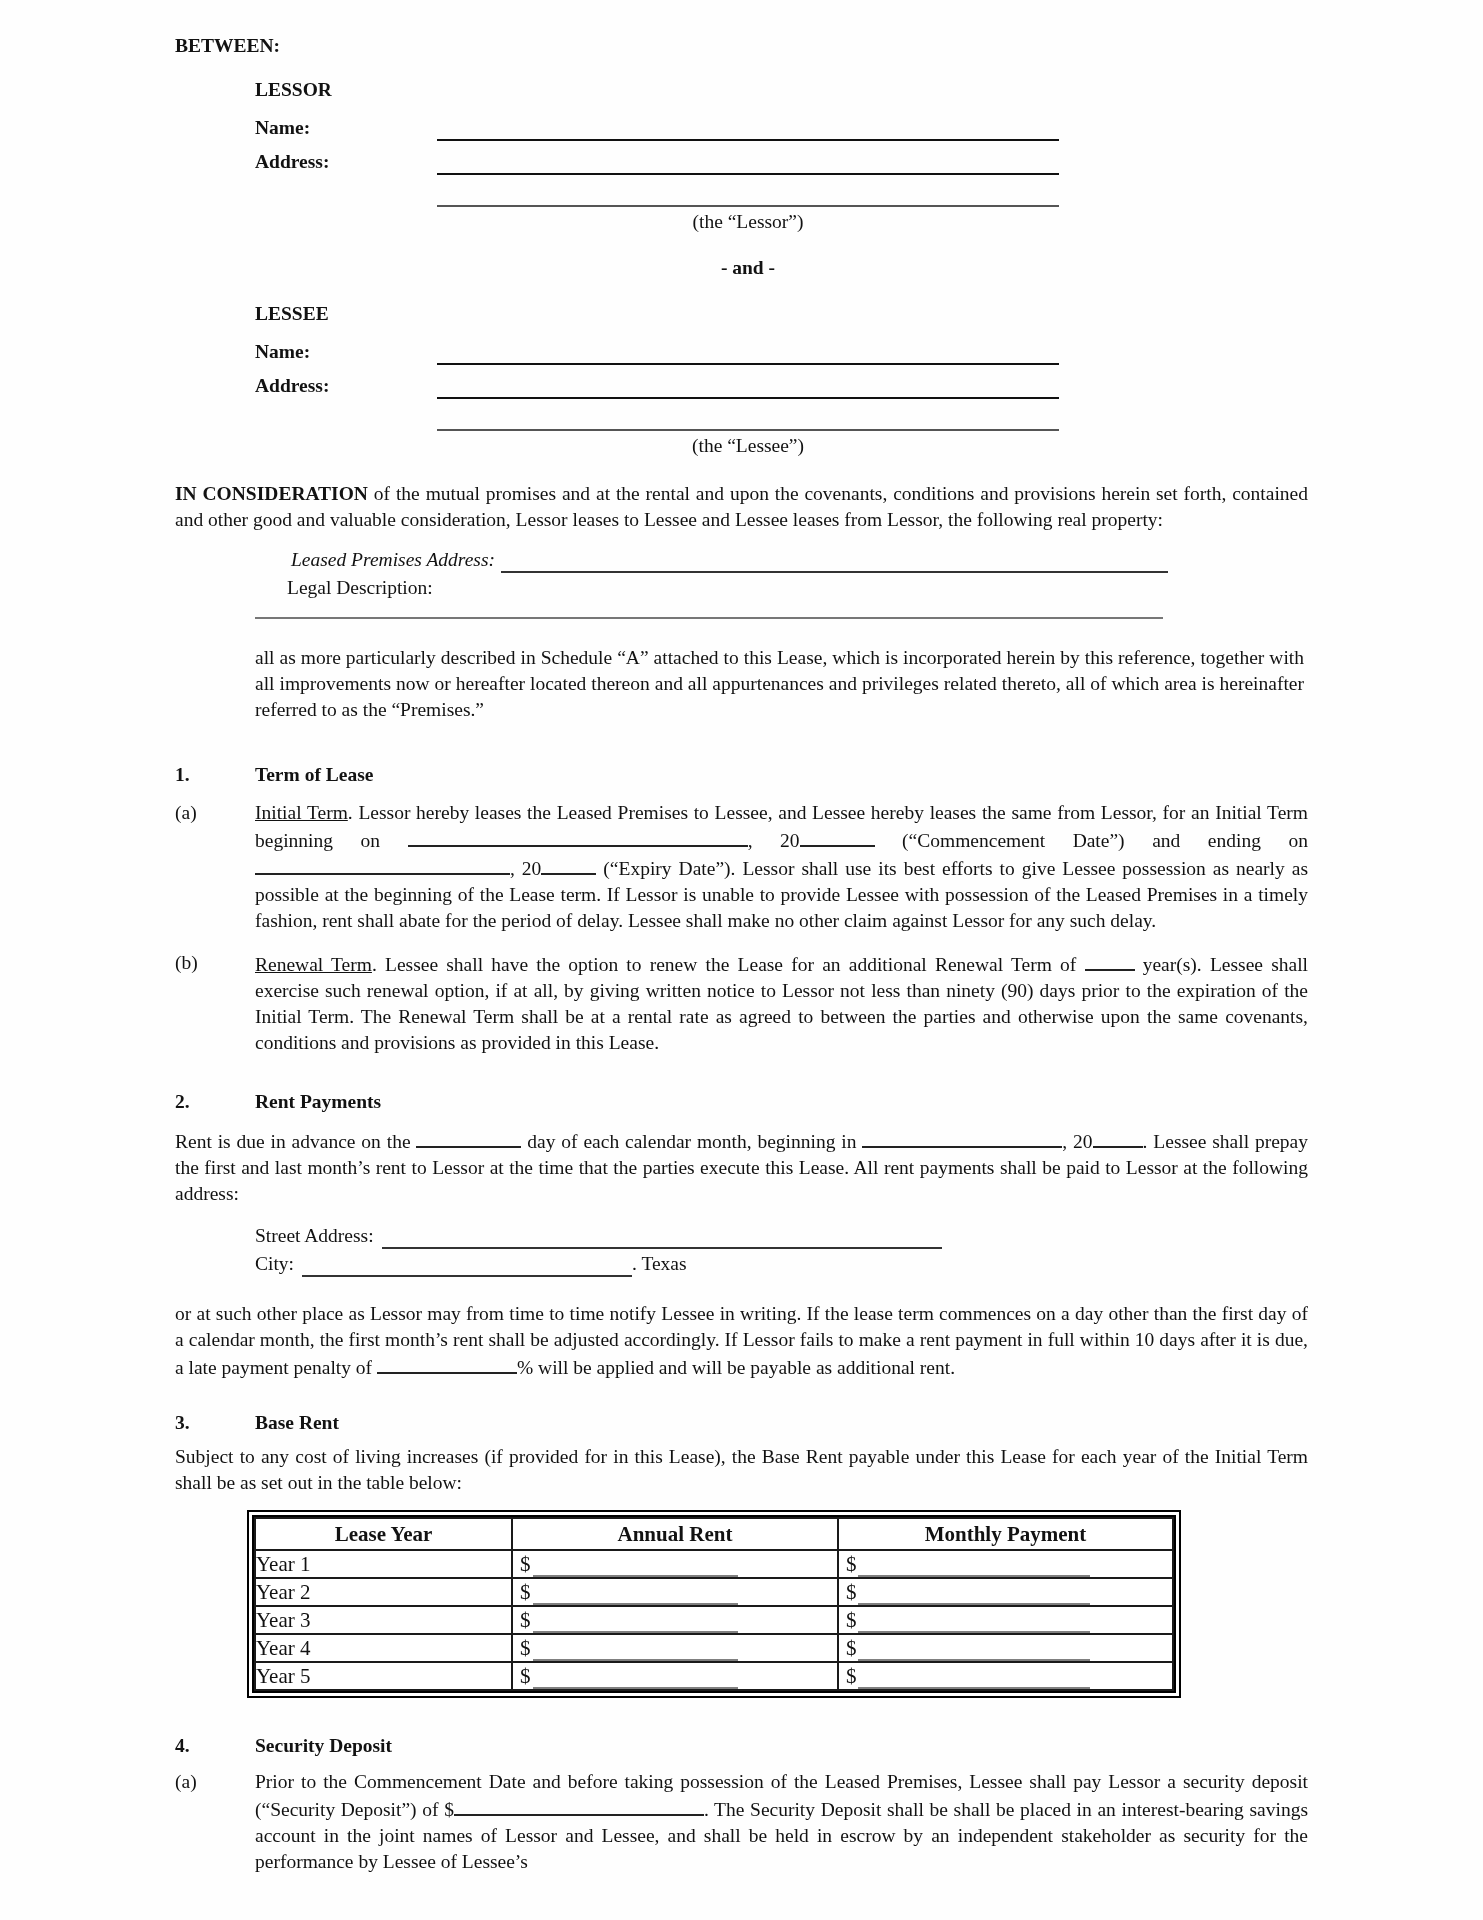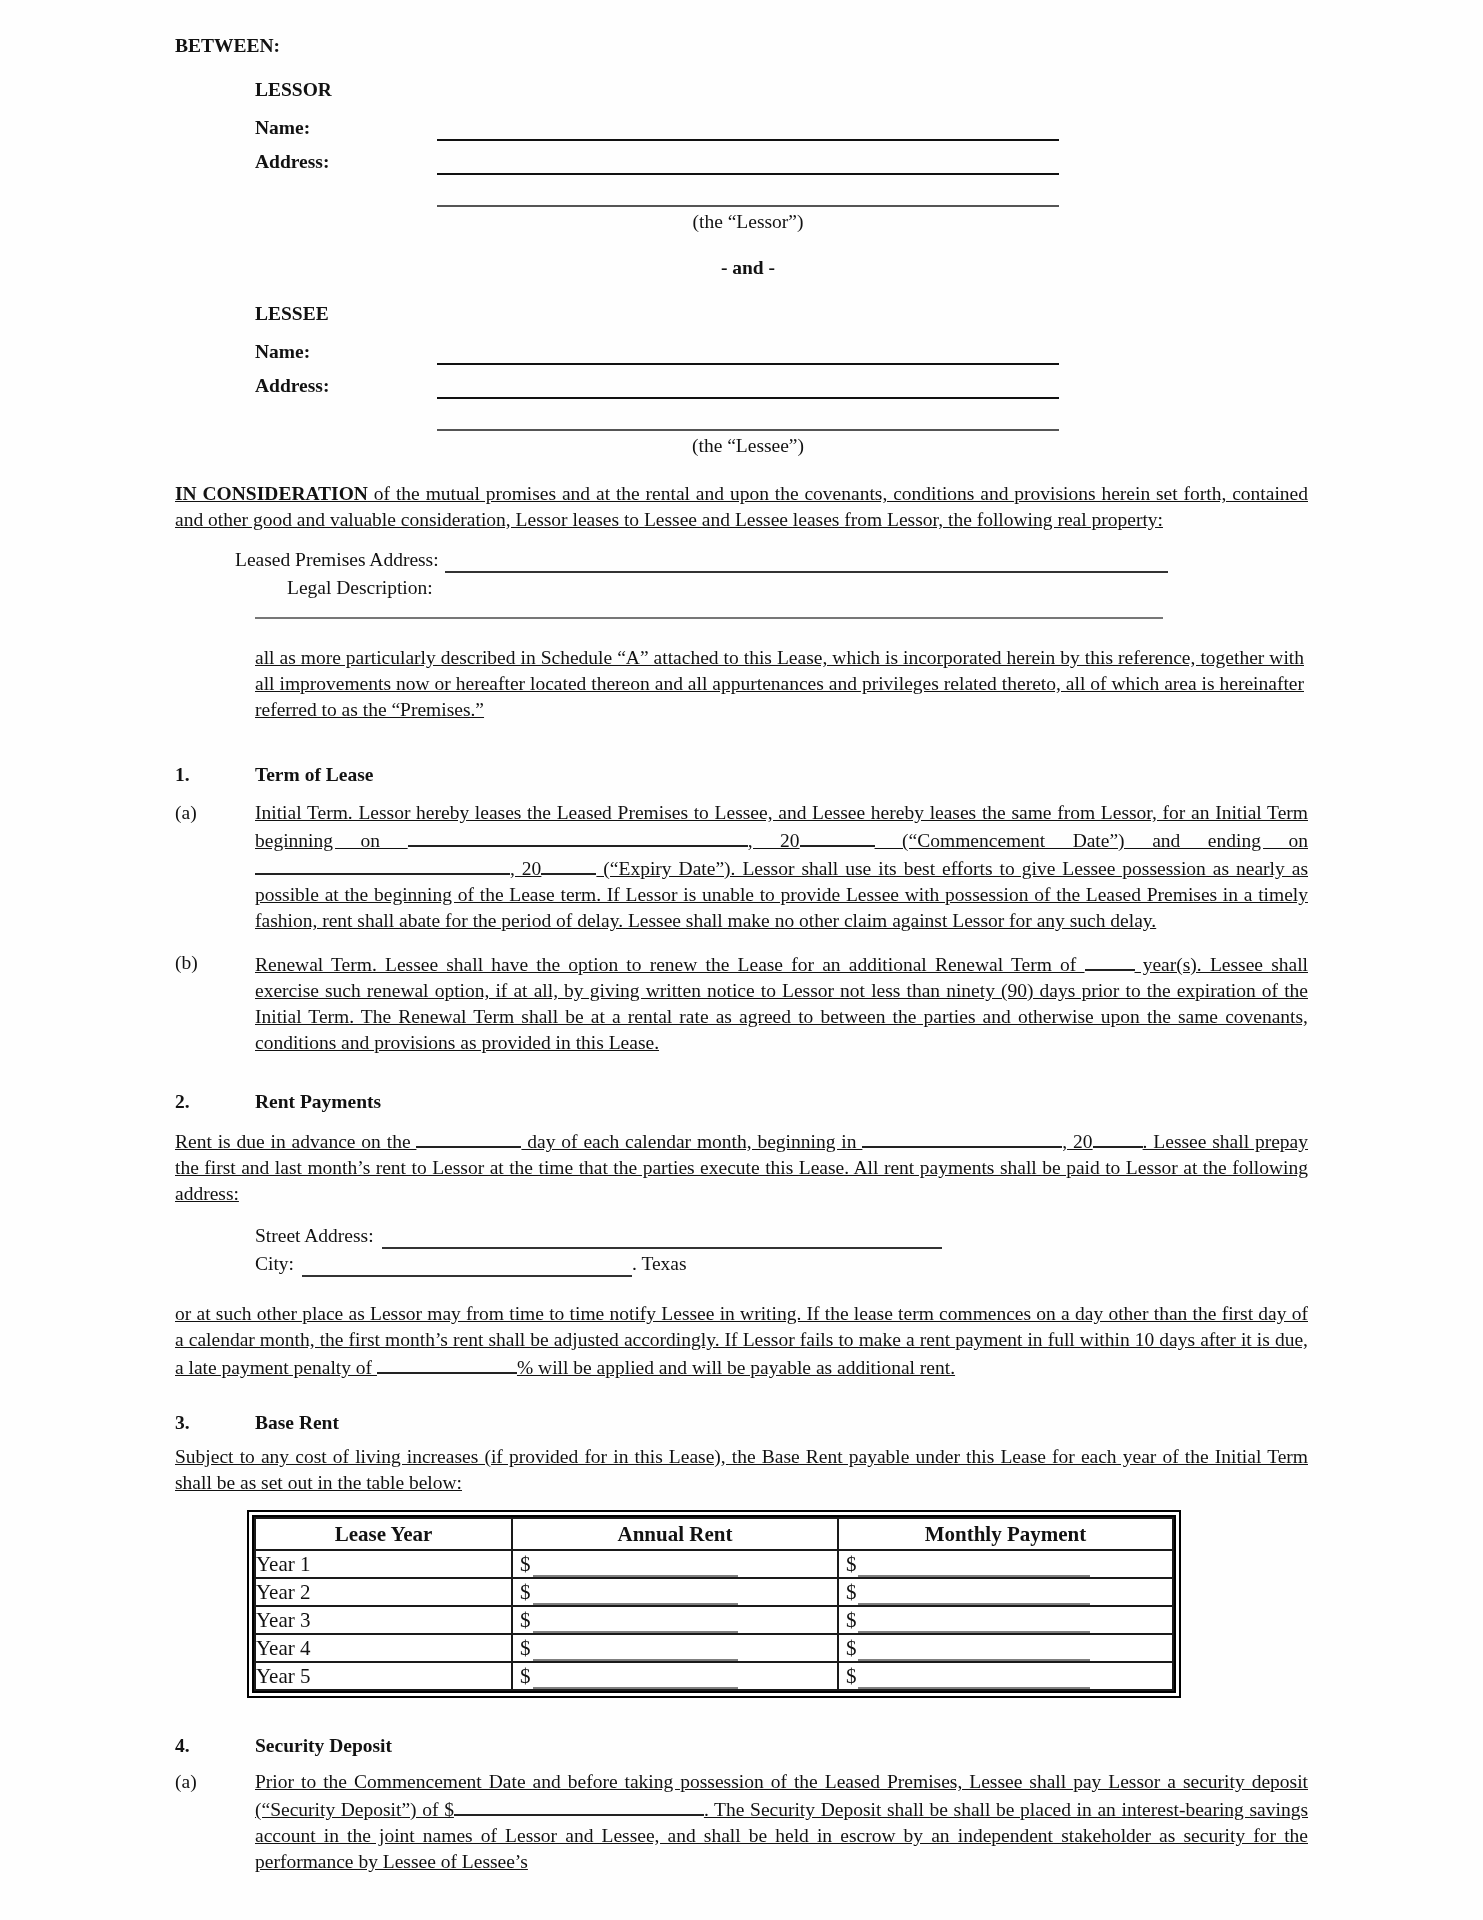--- a/index.html
+++ b/index.html
@@ -11,34 +11,34 @@
     overflow:hidden;
     box-sizing:border-box;
     padding:18px 175px 0 175px;
     font-family:"Liberation Serif","DejaVu Serif",serif;
     font-size:19.5px;
     line-height:26px;
     color:#121212;
   }
   .b { font-weight:bold;margin-top:15px; }
   .u { text-decoration:underline; }
-  .jp { text-align:justify;text-decoration:underline; }
+  .jp { text-align:justify; }
   
   .num-row { display:flex; }
   .num { flex:none; width:80px; }
   .num-body { flex:1; }
   
   .form-row { display:flex; align-items:flex-end; margin-left:80px; }
   .form-label { flex:none; width:182px; font-weight:bold; }
   .form-line { flex:none; width:622px; height:24px; border-bottom:2px solid #111; }
   .solo-line { margin-left:262px; width:622px; height:0; border-bottom:2px solid #555; }
   .alias { margin-left:262px; width:622px; text-align:center; }
   .and-sep { margin-left:262px; width:622px; text-align:center; font-weight:bold; }
   
-  .lp-row { display:flex; align-items:flex-end; margin-left:60px; padding-right:140px; }
+  .lp-row { display:flex; align-items:flex-end; margin-left:116px; padding-right:140px;font-style:italic; }
   .lp-label { flex:none; margin-right:6px; }
   .lp-fill { flex:1; height:24px; border-bottom:2px solid #333; }
   .gray-line { margin-left:80px; width:908px; height:0; border-bottom:2px solid #777; }
   
   .st-row { display:flex; align-items:flex-end; margin-left:80px; }
   .st-label { flex:none; margin-right:8px; }
   .st-line { flex:none; height:24px; border-bottom:2px solid #333; }
   
   .blank { display:inline-block; height:19px; border-bottom:2px solid #222; vertical-align:baseline; }
   

